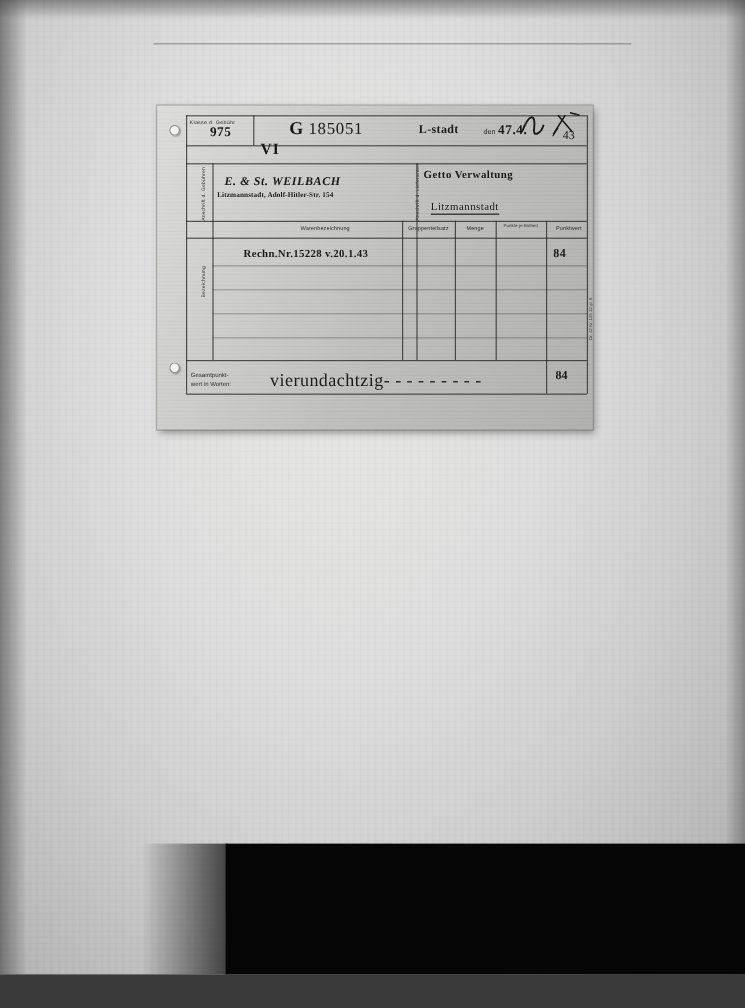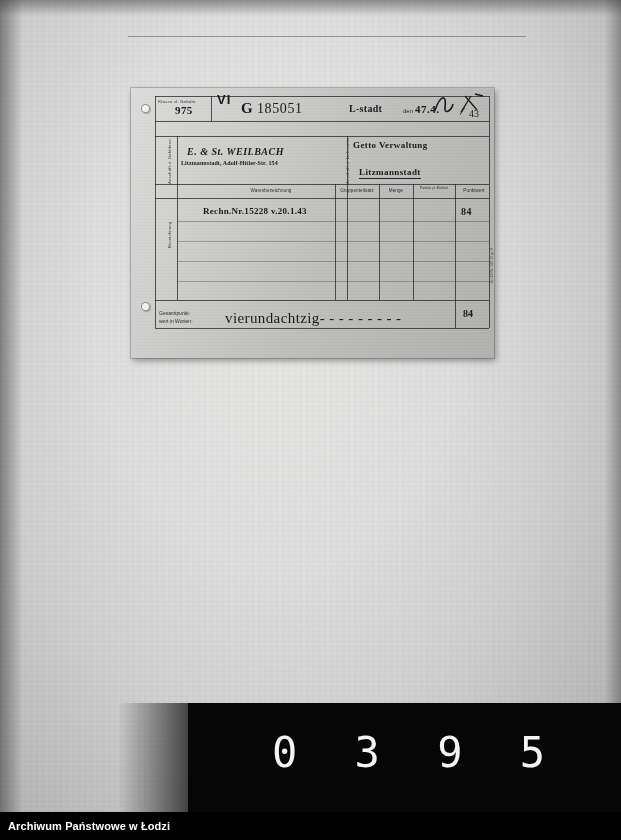--- a/index.html
+++ b/index.html
@@ -117,22 +117,22 @@
   .hdr-num {
     position: absolute;
     left: 44px; top: 16px;
     font-family: "Liberation Serif", serif;
     font-weight: 700;
     font-size: 11px;
     letter-spacing: 0.4px;
   }
   .hdr-vi {
     position: absolute;
-    left: 86px; top: 4px;
-    font-family: Liberation Sans, sans-serif;
+    left: 86px; top: 28px;
+    font-family: Liberation Serif, serif;
     font-weight: 700;
     font-size: 13px;
     letter-spacing: 1px;
   }
   .hdr-g {
     position: absolute;
     left: 110px; top: 12px;
     font-family: "Liberation Serif", serif;
     font-weight: 700;
     font-size: 15px;
@@ -229,21 +229,21 @@
     left: 222px; top: 52px;
     font-family: "Liberation Serif", serif;
     font-weight: 700;
     font-size: 9px;
     letter-spacing: 0.4px;
   }
   .recv-2 {
     position: absolute;
     left: 228px; top: 79px;
     font-family: "Liberation Serif", serif;
-    font-weight: 700;
+    font-weight: 400;
     font-size: 9px;
     letter-spacing: 0.4px;
     border-bottom: 1px solid #222;
     padding-bottom: 1px;
   }
 
   
   .th {
     position: absolute;
     font-size: 4.6px;
@@ -430,19 +430,15 @@
       <span>wert in Worten:</span>
     </div>
     <div class="total-words">vierundachtzig- - - - - - - - -</div>
     <div class="total-value">84</div>
 
     <div class="sidecode">Dr. 42 Nr. 135 12 gr. 8</div>
   </div>
 
   <div class="filmstrip-shadow"></div>
   <div class="filmstrip"></div>
-  <div class="frame-number">0 3 9 5</div>
-
-  <div class="footer">
-    <div class="footer-text">Archiwum Państwowe w Łodzi</div>
-  </div>
+
 
 </div>
 
 </body></html>

